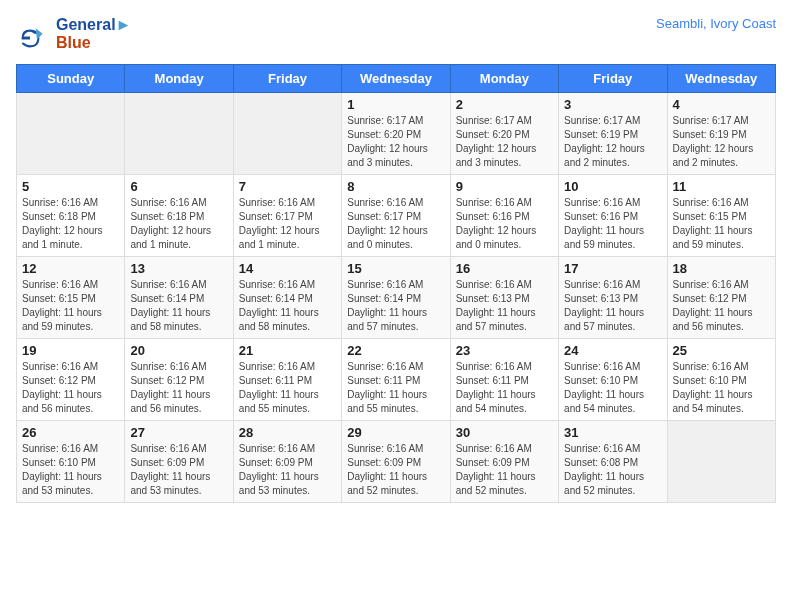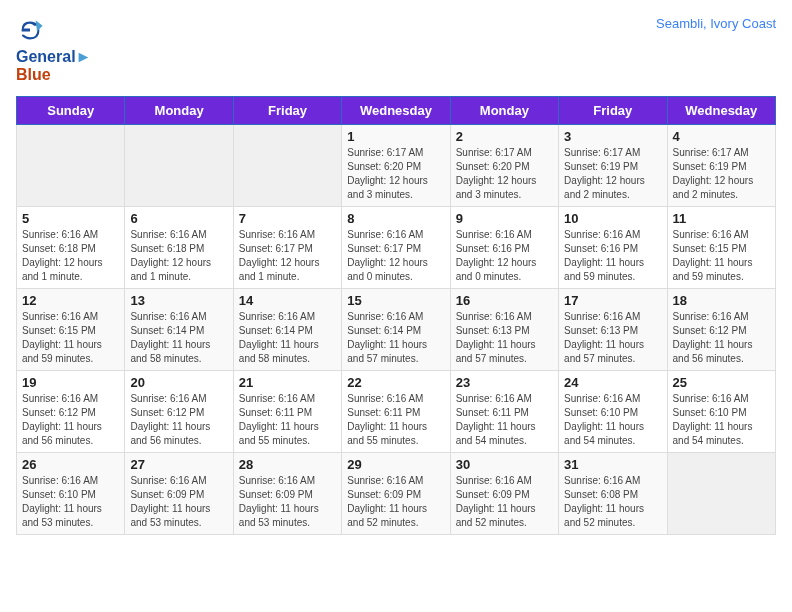--- a/index.html
+++ b/index.html
@@ -11,23 +11,22 @@
       padding: 16px;
     }
     .header-area {
       display: flex;
       justify-content: space-between;
       align-items: flex-start;
       margin-bottom: 12px;
     }
     .logo {
       display: flex;
-      align-items: flex-start;
-      gap: 4px;
-      flex-direction: column;
+      align-items: flex-end;
+      gap: 12px;
     }
     .logo-icon {
       width: 28px;
       height: 28px;
     }
     .title-area {
       text-align: right;
     }
     .month-title {
       font-size: 32px;
@@ -37,21 +36,21 @@
     .location-title {
       font-size: 13px;
       color: #3b82f6;
     }
     .calendar {
       width: 100%;
       border-collapse: collapse;
       border: 1px solid #ccc;
     }
     .calendar th {
-      background-color: #6d28d9;
+      background-color: #3b82f6;
       color: #fff;
       font-size: 13px;
       font-weight: bold;
       padding: 6px 4px;
       text-align: center;
       border: 1px solid #2a6bbf;
     }
     .calendar td {
       vertical-align: top;
       padding: 4px 5px;

